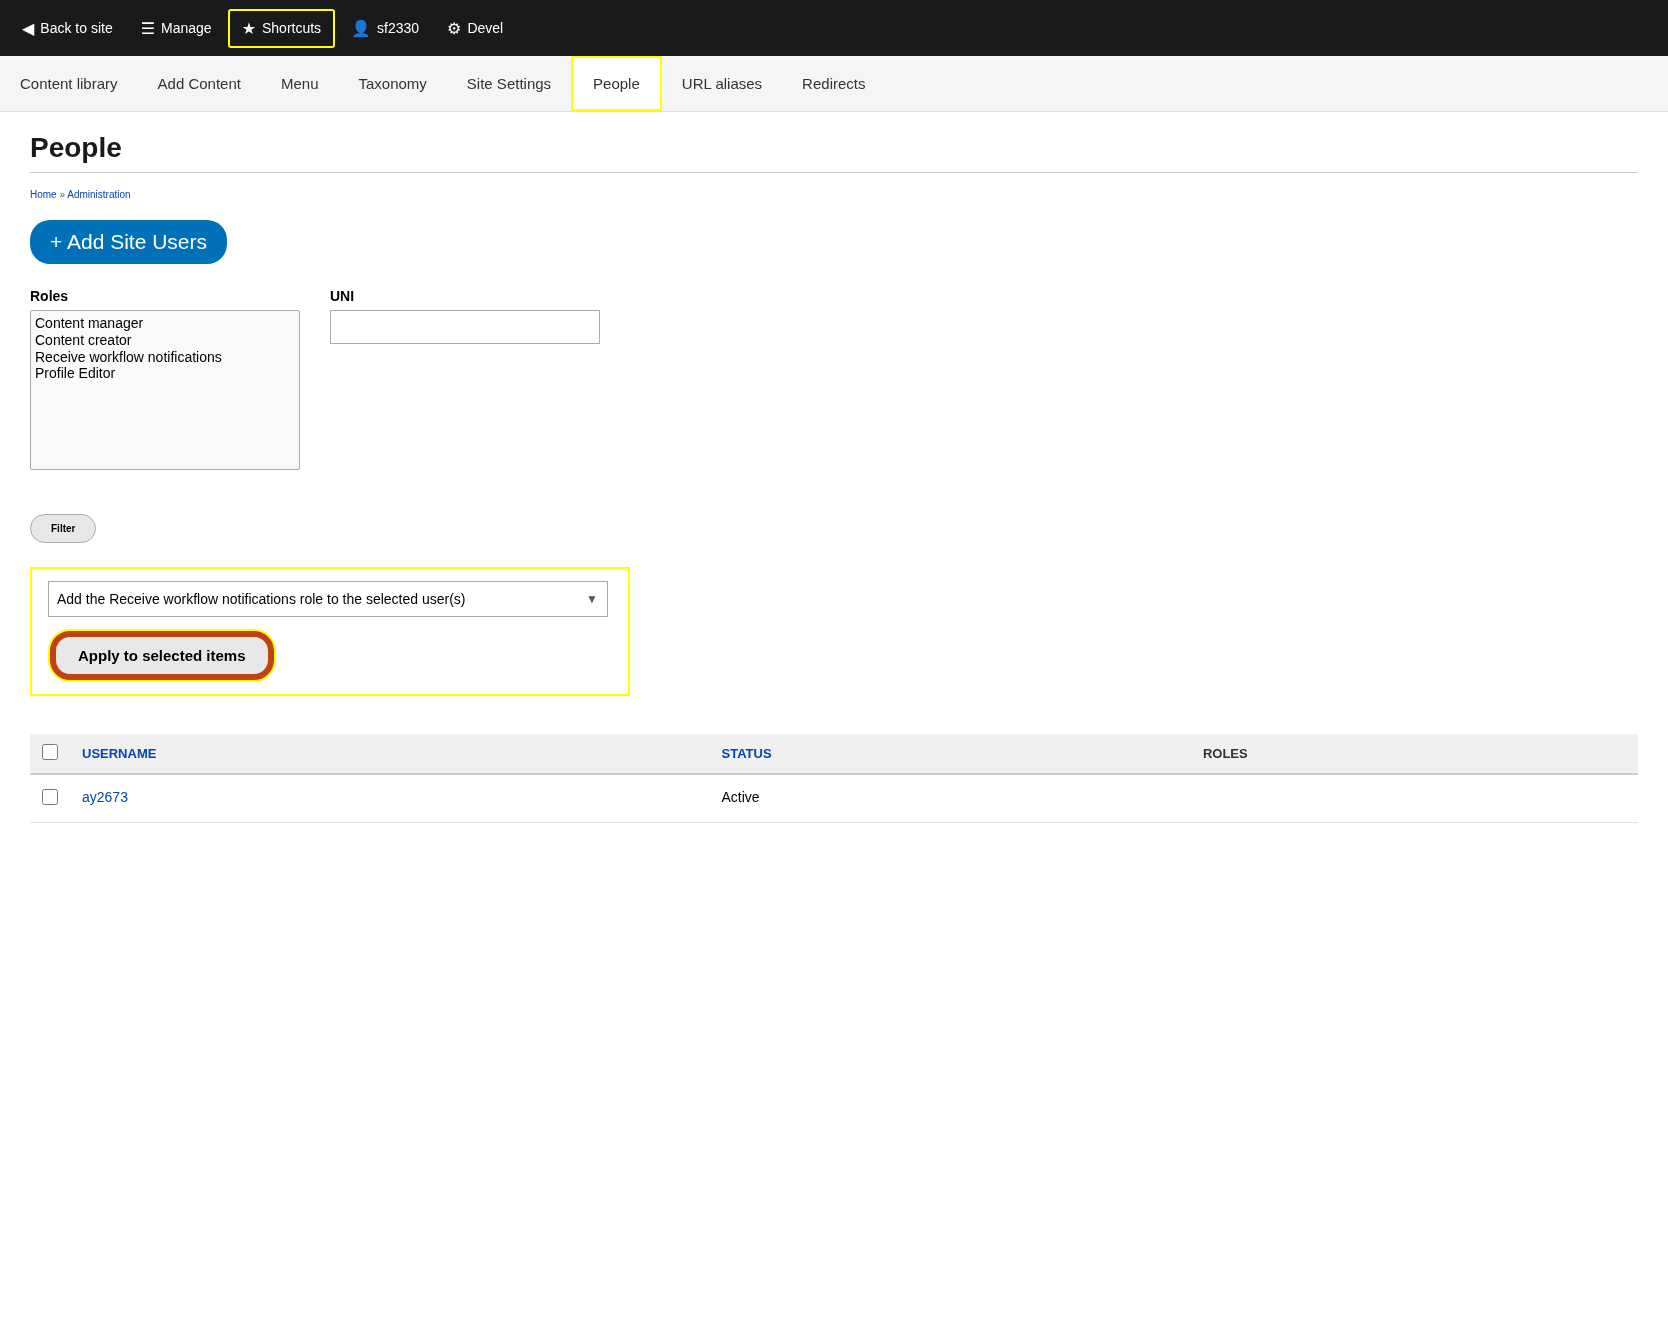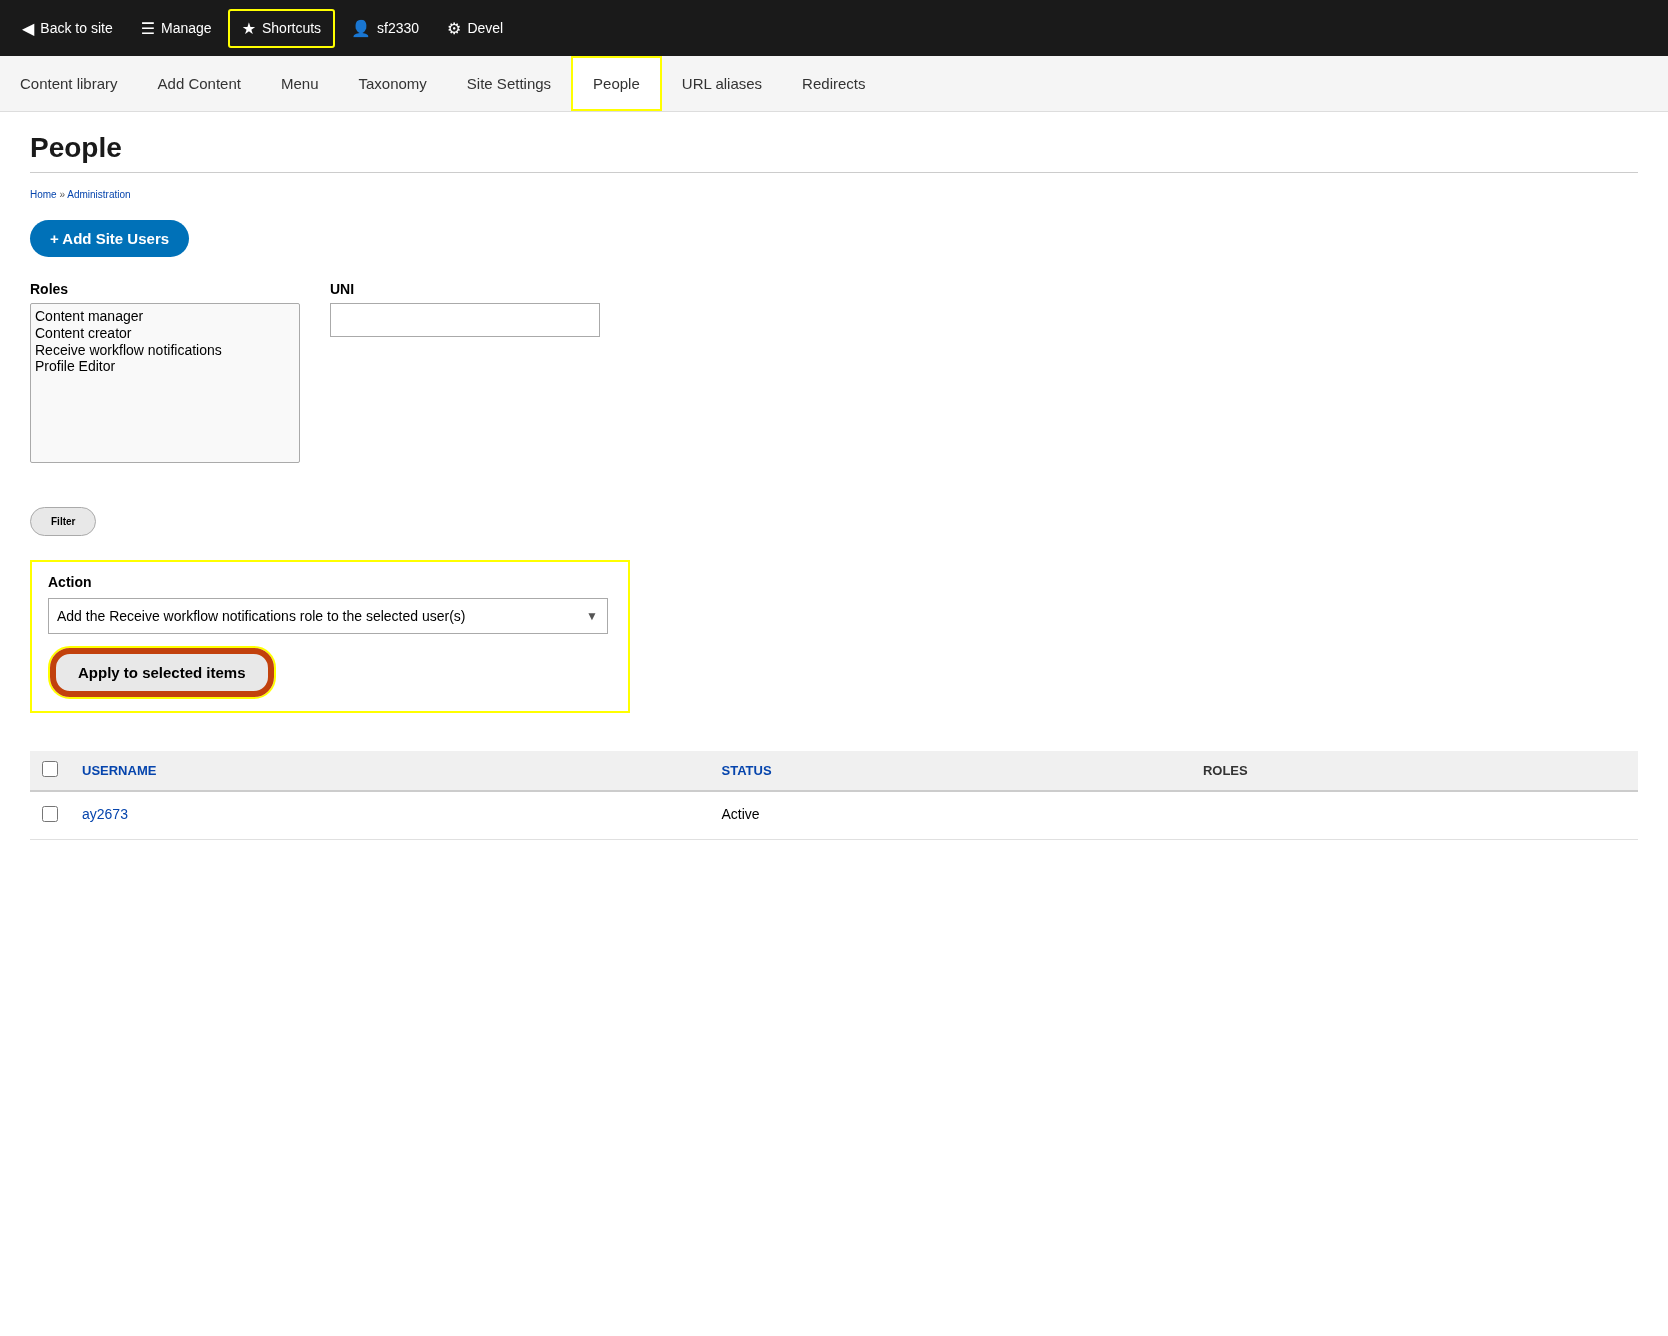--- a/index.html
+++ b/index.html
@@ -85,24 +85,24 @@
       text-decoration: none;
     }
     .breadcrumb span { color: #555; }
 
     .add-users-btn {
       background: #0071b8;
       color: #fff;
       border: none;
       border-radius: 20px;
       padding: 10px 20px;
-      font-size: 15px;
+      font-size: 21px;
       cursor: pointer;
       margin-bottom: 24px;
-      font-weight: bold;
+      font-weight: normal;
     }
 
     
     .filter-section {
       display: flex;
       gap: 30px;
       margin-bottom: 20px;
       align-items: flex-start;
     }
     .filter-group label {
@@ -309,21 +309,20 @@
     </div>
   </div>
 
   
   <button class="filter-btn">Filter</button>
 
   <div style="margin: 24px 0;"></div>
 
   
   <div class="action-section">
-    <div class="action-label">Action</div>
     <div class="action-select-row">
       <div class="action-select-wrapper">
         <select class="action-select">
           <option>Add the Receive workflow notifications role to the selected user(s)</option>
           <option>Remove the Receive workflow notifications role from selected user(s)</option>
           <option>Block the selected users</option>
           <option>Unblock the selected users</option>
         </select>
       </div>
     </div>

